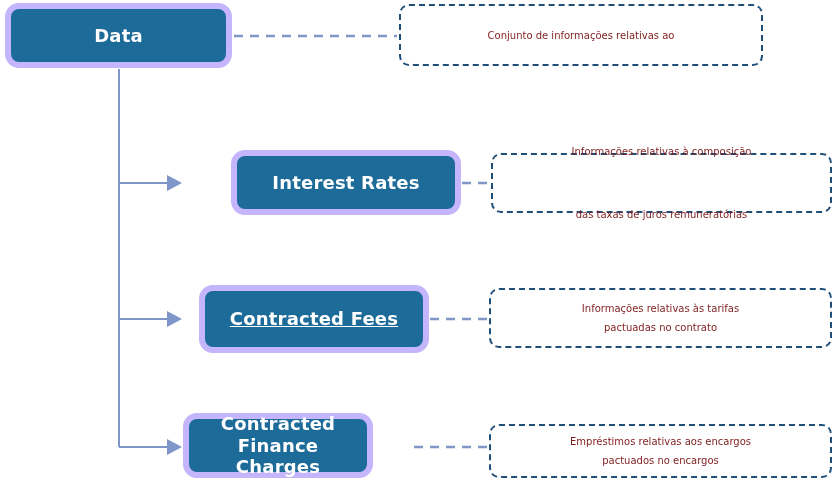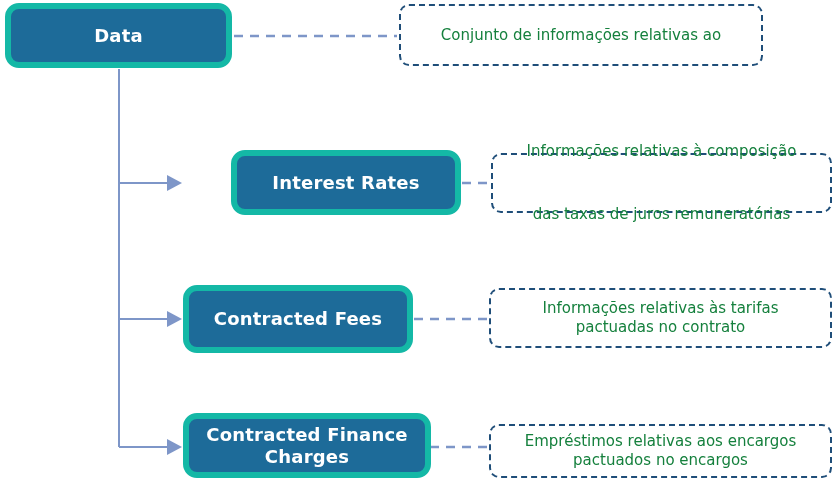--- a/index.html
+++ b/index.html
@@ -18,46 +18,46 @@
   .connectors {
     position: absolute;
     left: 0; top: 0;
     width: 840px; height: 484px;
     pointer-events: none;
   }
   .node {
     position: absolute;
     box-sizing: border-box;
     background: #1d6b99;
-    border: 6px solid #14b8a6;
+    border: 6px solid #c4b5fd;
     border-radius: 14px;
     color: #ffffff;
     font-size: 18px;
     font-weight: 700;
     letter-spacing: 0.2px;
     display: flex;
     align-items: center;
     justify-content: center;
     text-align: center;
     line-height: 1.2;
     padding: 0 8px;
   }
   .node-data      { left: 5px;   top: 3px;   width: 227px; height: 65px; }
   .node-interest  { left: 183px; top: 150px; width: 230px; height: 65px; margin-left: 48px; }
-  .node-fees      { left: 183px; top: 285px; width: 230px; height: 68px; }
-  .node-charges   { left: 183px; top: 413px; width: 248px; height: 65px; }
+  .node-fees      { left: 199px; top: 285px; width: 230px; height: 68px; text-decoration: underline; }
+  .node-charges   { left: 183px; top: 413px; width: 190px; height: 65px; }
 
   .anno {
     position: absolute;
     box-sizing: border-box;
     background: #ffffff;
     border: 2px dashed #1f4e79;
     border-radius: 10px;
-    color: #15803d;
-    font-size: 15px;
+    color: #7f1d1d;
+    font-size: 10px;
     line-height: 19px;
     display: flex;
     flex-direction: column;
     align-items: center;
     justify-content: center;
     text-align: center;
     padding: 4px 6px;
   }
   .anno-data     { left: 399px; top: 4px;   width: 364px; height: 62px; }
   .anno-interest { left: 491px; top: 153px; width: 341px; height: 60px; gap: 44px; }

